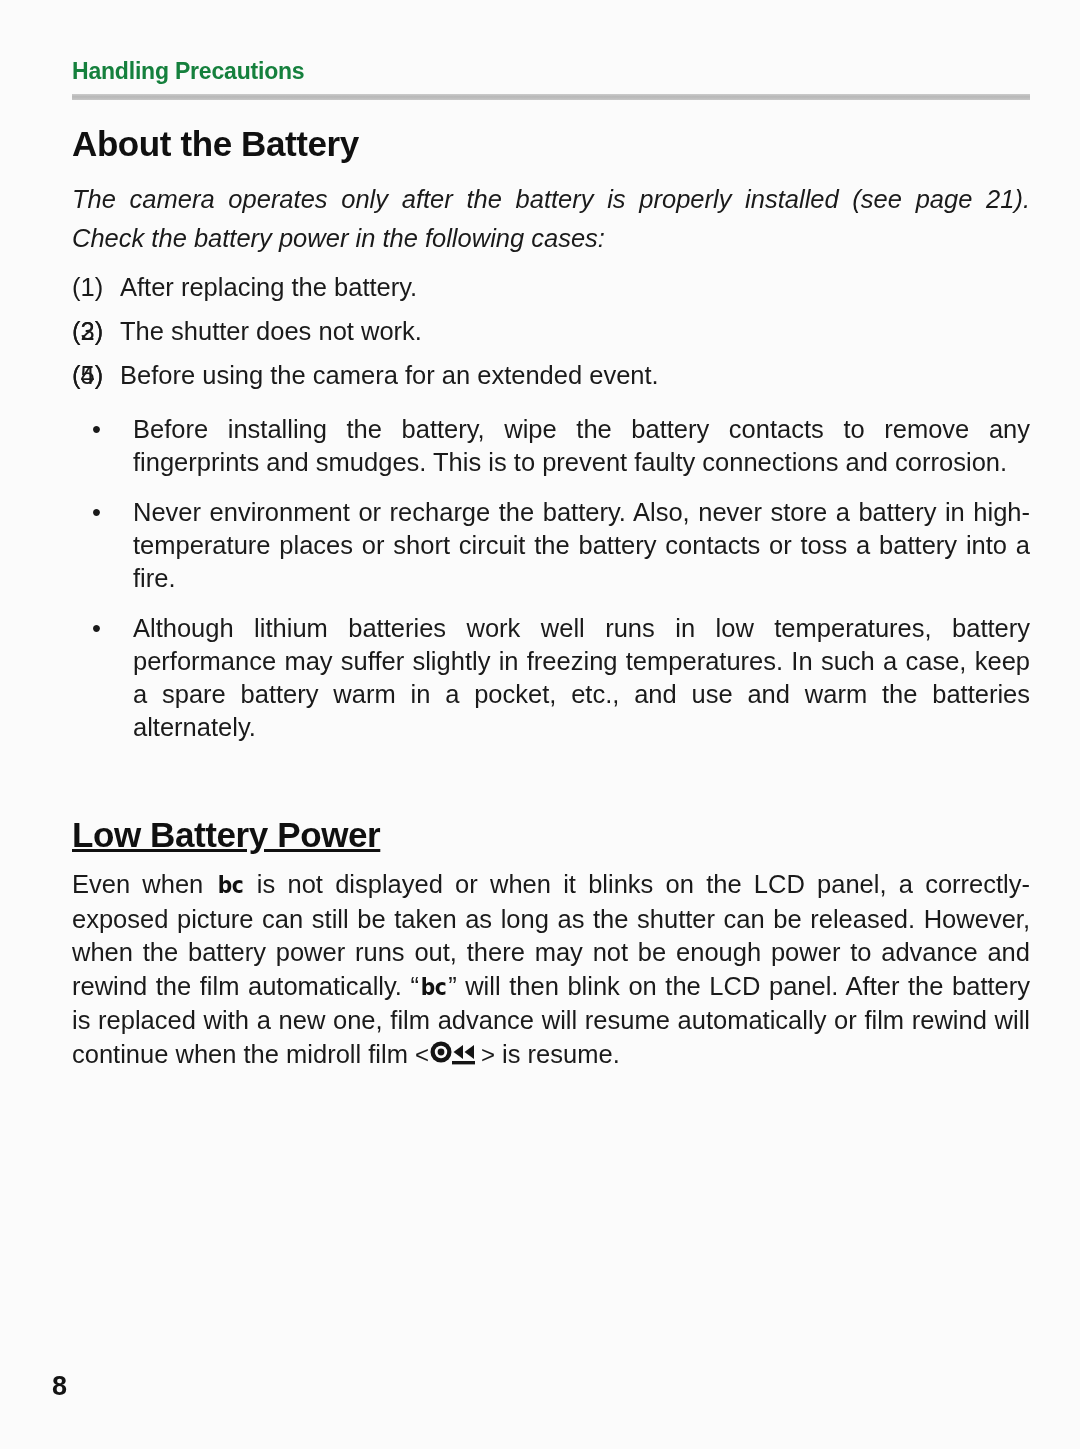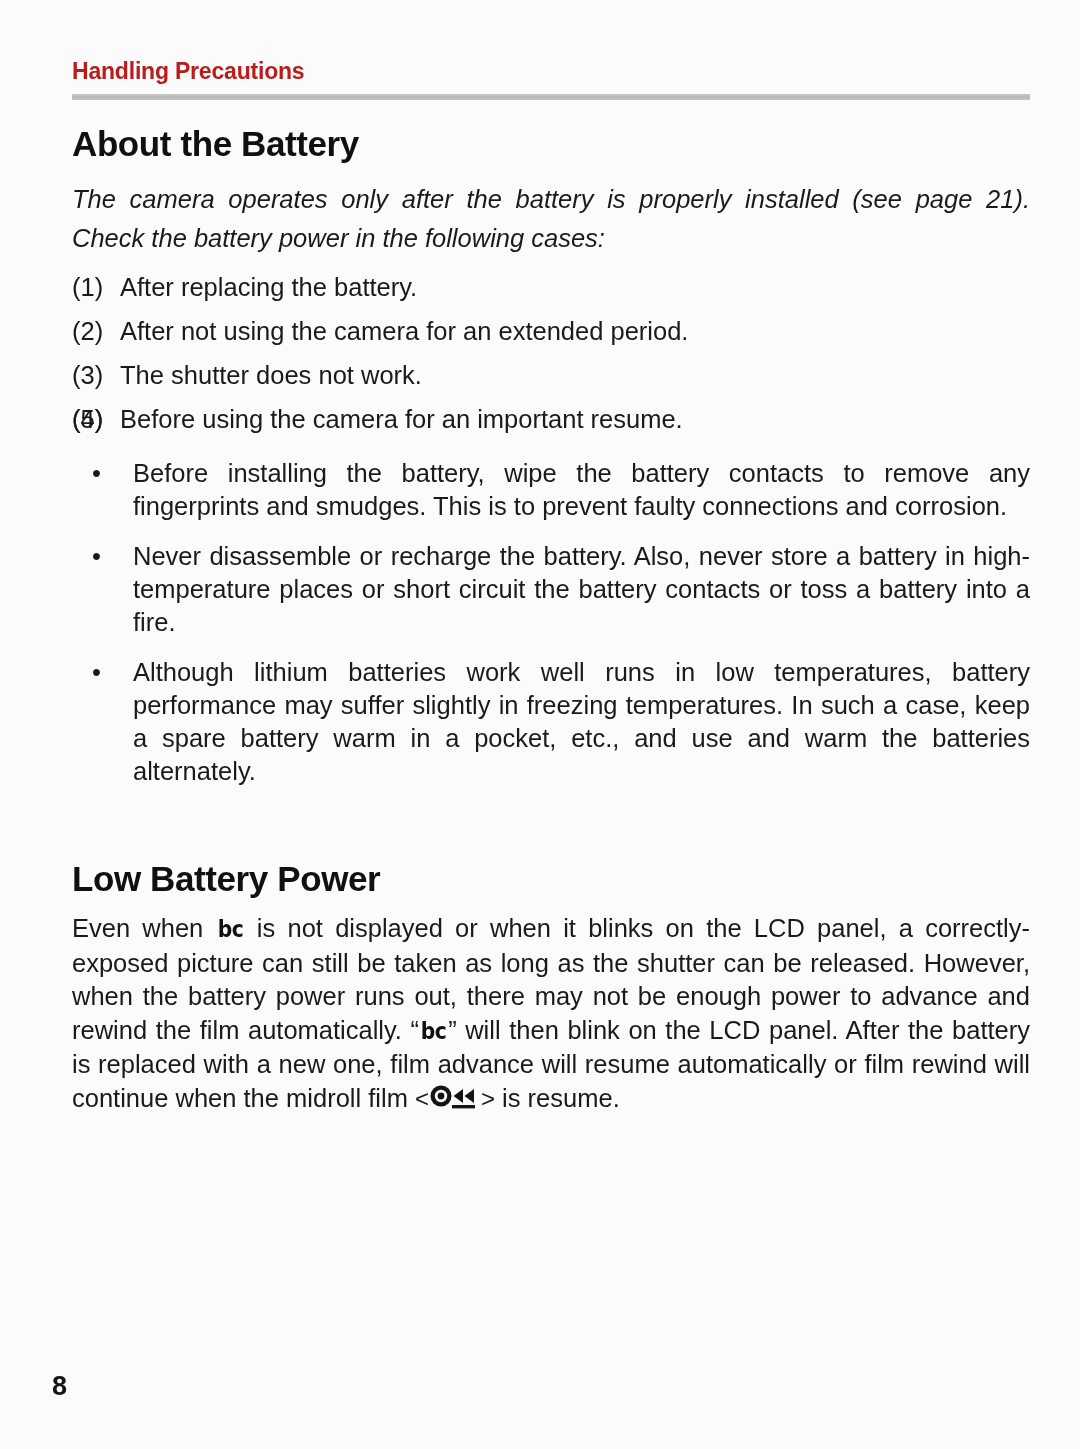--- a/index.html
+++ b/index.html
@@ -26,21 +26,21 @@
   }
 
   
   .running-head {
     position: absolute;
     left: 72px;
     top: 58px;
     font-size: 23px;
     font-weight: bold;
     letter-spacing: -0.2px;
-    color: #b91c1c;
+    color: #15803d;
   }
 
   .head-rule {
     position: absolute;
     left: 72px;
     top: 94px;
     width: 958px;
     height: 6px;
     background: linear-gradient(180deg,#c9c9c9 0%, #b4b4b4 45%, #c4c4c4 100%);
     opacity: .95;
@@ -59,20 +59,21 @@
     font-weight: bold;
     letter-spacing: -0.4px;
     margin: 0 0 16px 0;
     line-height: 1.1;
     color: #101010;
   }
 
   h1.section-title.second {
     margin-top: 72px;
     margin-bottom: 14px;
+    text-decoration: underline;
   }
 
   p.body-text {
     font-size: 25.5px;
     line-height: 39px;
     margin: 0 0 10px 0;
     text-align: justify;
     text-justify: inter-word;
     color: #1a1a1a;
     font-style: italic;
@@ -188,43 +189,42 @@
 
     <p class="body-text">The camera operates only after the battery is properly installed (see page 21). Check the battery power in the following cases:</p>
 
     <ol class="num-list">
       <li>
         <span class="num">(1)</span>
         <span>After replacing the battery.</span>
       </li>
       <li>
         <span class="num">(2)</span>
-        <span>After not using the camera for an extended period.</span>
       </li>
       <li>
         <span class="num">(3)</span>
         <span>The shutter does not work.</span>
       </li>
       <li>
         <span class="num">(4)</span>
       </li>
       <li>
         <span class="num">(5)</span>
-        <span>Before using the camera for an important resume.</span>
+        <span>Before using the camera for an extended event.</span>
       </li>
     </ol>
 
     <ul class="bullet-list">
       <li>
         <span class="dot">•</span>
         <span>Before installing the battery, wipe the battery contacts to remove any fingerprints and smudges. This is to prevent faulty connections and corrosion.</span>
       </li>
       <li>
         <span class="dot">•</span>
-        <span>Never disassemble or recharge the battery. Also, never store a battery in high-temperature places or short circuit the battery contacts or toss a battery into a fire.</span>
+        <span>Never environment or recharge the battery. Also, never store a battery in high-temperature places or short circuit the battery contacts or toss a battery into a fire.</span>
       </li>
       <li>
         <span class="dot">•</span>
         <span>Although lithium batteries work well runs in low temperatures, battery performance may suffer slightly in freezing temperatures. In such a case, keep a spare battery warm in a pocket, etc., and use and warm the batteries alternately.</span>
       </li>
     </ul>
 
     <h1 class="section-title second">Low Battery Power</h1>
 
     <p class="lbp"><span>Even when </span><span class="lcd-bc">bc</span><span> is not displayed or when it blinks on the LCD panel, a correctly-exposed picture can still be taken as long as the shutter can be released. However, when the battery power runs out, there may not be enough power to advance and rewind the film automatically. “</span><span class="lcd-bc">bc</span><span>” will then blink on the LCD panel. After the battery is replaced with a new one, film advance will resume automatically or film rewind will continue when the midroll film </span><span class="sym-wrap"><span class="angle">&lt;</span><span class="rewind-sym"><svg width="50" height="26" viewBox="0 0 50 26" xmlns="http://www.w3.org/2000/svg">

